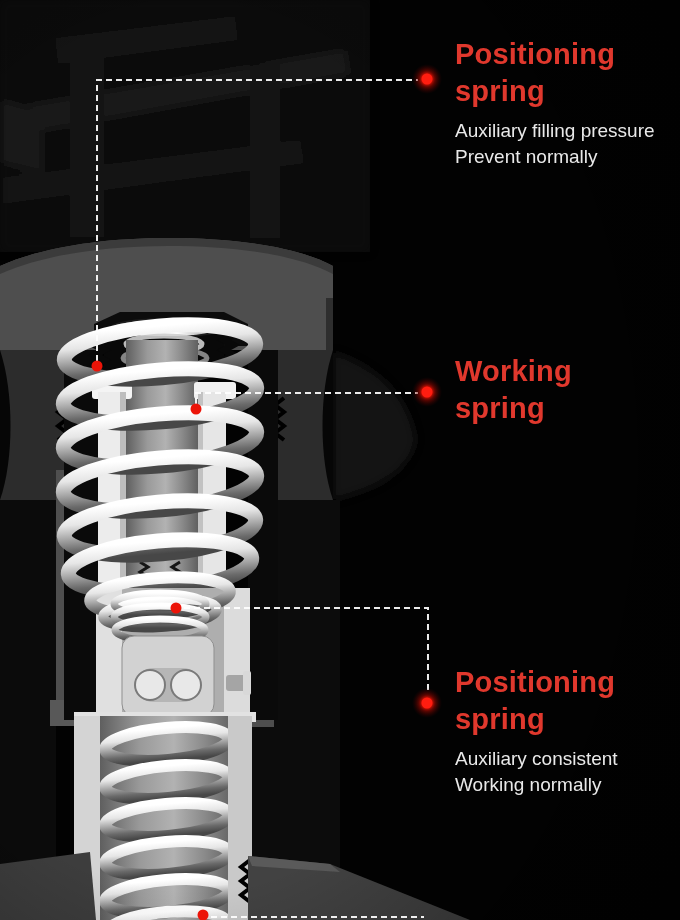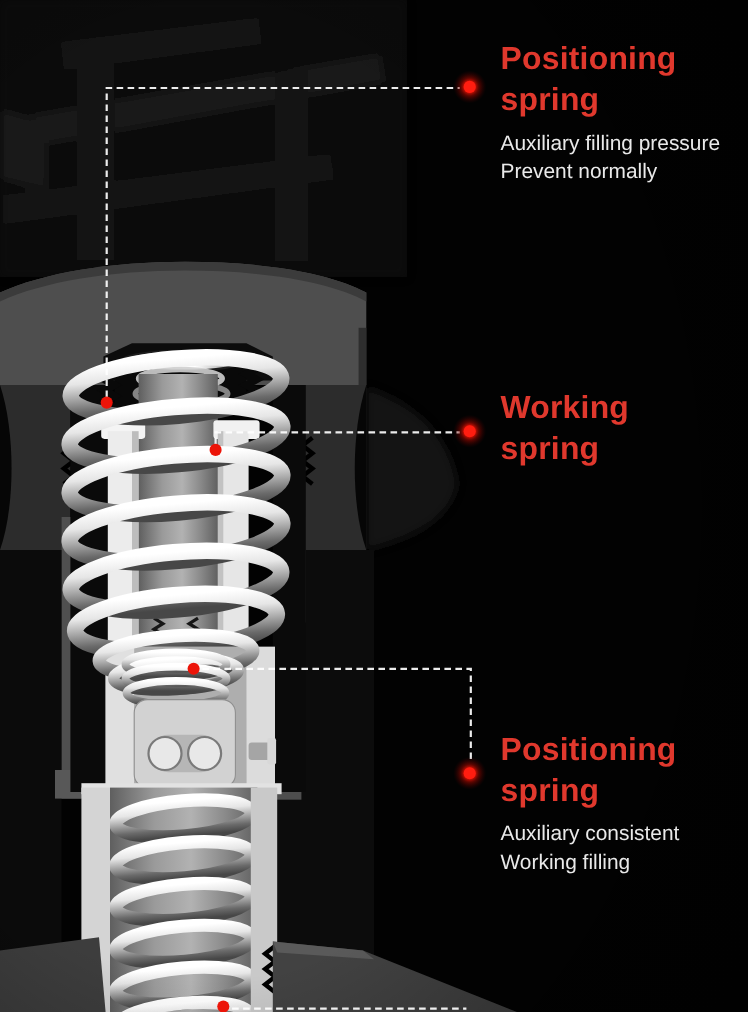--- a/index.html
+++ b/index.html
@@ -226,17 +226,17 @@
     </div>
   </div>
 
   <div class="annotation" style="top:664px">
     <div class="annotation-title">
       <span class="tline">Positioning</span>
       <span class="tline">spring</span>
     </div>
     <div class="annotation-desc">
       <span class="dline">Auxiliary consistent</span>
-      <span class="dline">Working filling</span>
+      <span class="dline">Working normally</span>
     </div>
   </div>
 
 </div>
 
 </body></html>

